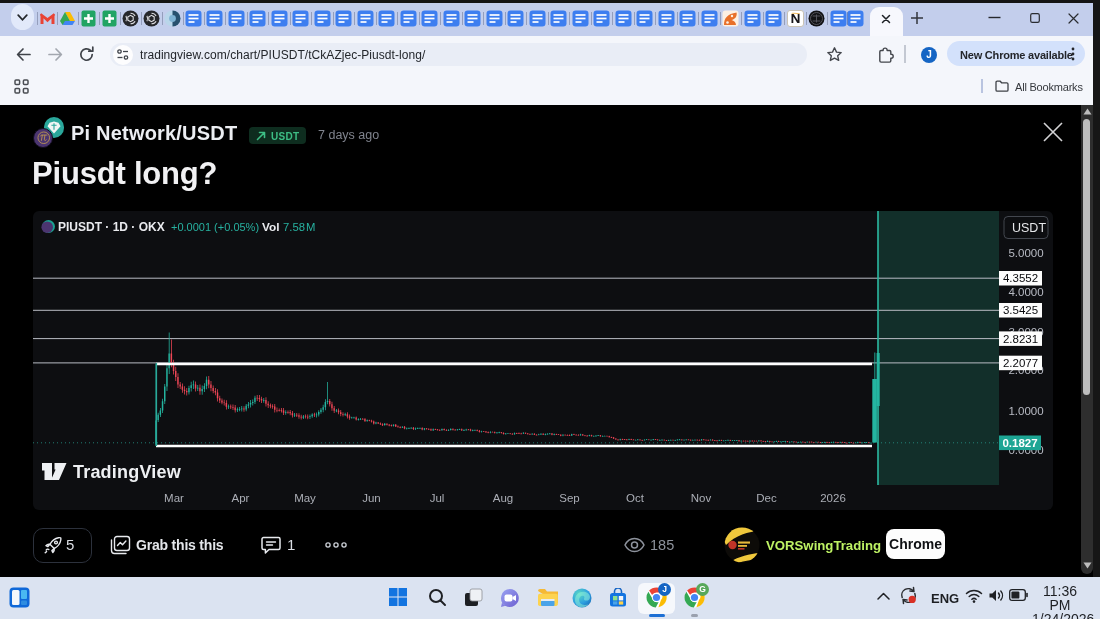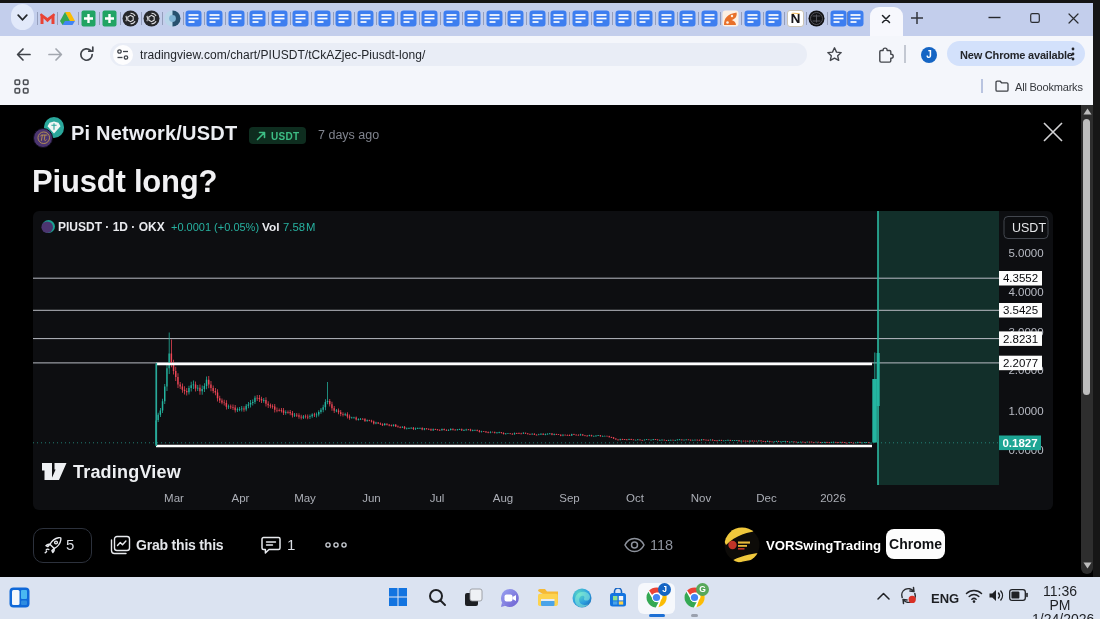--- a/index.html
+++ b/index.html
@@ -431,21 +431,21 @@
 <div class="abs" style="left:71px;top:122px;font-size:20px;font-weight:700;color:#eceef2;letter-spacing:0.2px;">Pi Network/USDT</div>
 <div class="abs" style="left:249px;top:126.5px;width:57px;height:17.5px;border-radius:4px;background:#0e2d1f;"></div>
 <svg class="abs" style="left:256px;top:130.5px" width="10" height="10" viewBox="0 0 10 10">
     <path d="M1.5 8.5 L8 2 M3.5 1.5 H8.5 V6.5" stroke="#3dbe85" stroke-width="1.6" fill="none" stroke-linecap="round" stroke-linejoin="round"></path>
   </svg>
 <div class="abs" style="left:271px;top:131px;font-size:10px;font-weight:700;color:#3dbe85;letter-spacing:0.3px;">USDT</div>
 <div class="abs" style="left:318px;top:128px;font-size:12.5px;color:#80848e;">7 days ago</div>
 <svg class="abs" style="left:1043px;top:122px" width="20" height="20" viewBox="0 0 20 20">
     <path d="M1 1 19 19 M19 1 1 19" stroke="#d4d4d6" stroke-width="1.6"></path>
   </svg>
-<div class="abs" style="left:32px;top:164px;font-size:31px;font-weight:800;color:#f1f1f3;letter-spacing:-0.2px;">Piusdt long?</div>
+<div class="abs" style="left:32px;top:156px;font-size:31px;font-weight:800;color:#f1f1f3;letter-spacing:-0.2px;">Piusdt long?</div>
 
 <div class="abs" style="left:33px;top:211px;width:1020px;height:299px;border-radius:6px;background:#0d0e11;overflow:hidden;"></div>
 <svg class="abs" style="left:33px;top:211px" width="1020" height="299" viewBox="0 0 1020 299">
 
   <rect x="845" y="0" width="121" height="274" fill="#12322c" opacity="0.92"></rect>
 
   <g stroke="#b9bcc4" stroke-width="1">
     <path d="M0 67.2 H966"></path>
       <path d="M0 99.3 H966"></path>
       <path d="M0 127.6 H966"></path>
@@ -549,39 +549,39 @@
     <g fill="none" stroke="#cdd1d8" stroke-width="1.3">
       <circle cx="4" cy="4" r="2.1"></circle>
       <circle cx="12" cy="4" r="2.1"></circle>
       <circle cx="20" cy="4" r="2.1"></circle>
     </g>
   </svg>
 <svg class="abs" style="left:624px;top:537px" width="21" height="16" viewBox="0 0 21 16">
     <path d="M10.5 1.5 C5.5 1.5 2.2 5.5 1 8 c1.2 2.5 4.5 6.5 9.5 6.5 s8.3-4 9.5-6.5 C18.8 5.5 15.5 1.5 10.5 1.5 Z" fill="none" stroke="#8d929c" stroke-width="1.5"></path>
     <circle cx="10.5" cy="8" r="3" fill="none" stroke="#8d929c" stroke-width="1.5"></circle>
   </svg>
-<div class="abs" style="left:650px;top:537px;font-size:14.5px;color:#8d929c;">118</div>
+<div class="abs" style="left:650px;top:537px;font-size:14.5px;color:#8d929c;">185</div>
 
 <svg class="abs" style="left:724px;top:527px" width="36" height="36" viewBox="0 0 36 36">
  <defs>
       <clipPath id="av">
         <circle cx="18" cy="18" r="17.5"></circle>
       </clipPath>
     </defs>
  <g clip-path="url(#av)">
       <rect width="36" height="36" fill="#0d0b08"></rect>
  <path d="M-2 10 C6 2 16 -2 28 -3 L38 -3 L38 4 C26 4 12 8 2 18 Z" fill="#f0c83c"></path>
  <path d="M8 38 C18 34 30 32 40 33 L40 26 C28 26 16 29 6 35 Z" fill="#f0c83c"></path>
  <circle cx="8.5" cy="18" r="4.2" fill="#c03428"></circle>
  <rect x="14" y="14.5" width="12" height="2.1" fill="#e8b93a"></rect>
  <rect x="14" y="18" width="9" height="1.8" fill="#e8b93a"></rect>
  <rect x="14" y="21" width="6.5" height="1.6" fill="#c03428"></rect>
  </g>
 </svg>
-<div class="abs" style="left:766px;top:537.5px;font-size:13.2px;font-weight:700;color:#ffffff;text-align:center;">VORSwingTrading</div>
+<div class="abs" style="left:766px;top:537.5px;font-size:13.2px;font-weight:700;color:#bef264;text-align:center;">VORSwingTrading</div>
 <div class="abs" style="left:886px;top:529px;width:59px;height:30px;border-radius:8px;background:#fdfdfd;"></div>
 <div class="abs" style="left:886px;top:536px;width:59px;text-align:center;font-size:14px;font-weight:600;color:#101114;">Chrome</div>
 
 <div class="abs" style="left:1093px;top:0;width:7px;height:577px;background:#161616;"></div>
 <div class="abs" style="left:1080.5px;top:104.5px;width:12.5px;height:469px;background:#2e2e2e;border-radius:0 0 6px 6px;"></div>
 <svg class="abs" style="left:1082.5px;top:107.5px" width="9" height="7" viewBox="0 0 9 7">
     <path d="M4.5 0.5 L8.5 6.5 H0.5 Z" fill="#bdbdbd"></path>
   </svg>
 <svg class="abs" style="left:1082.5px;top:562px" width="9" height="7" viewBox="0 0 9 7">
     <path d="M4.5 6.5 L8.5 0.5 H0.5 Z" fill="#bdbdbd"></path>

